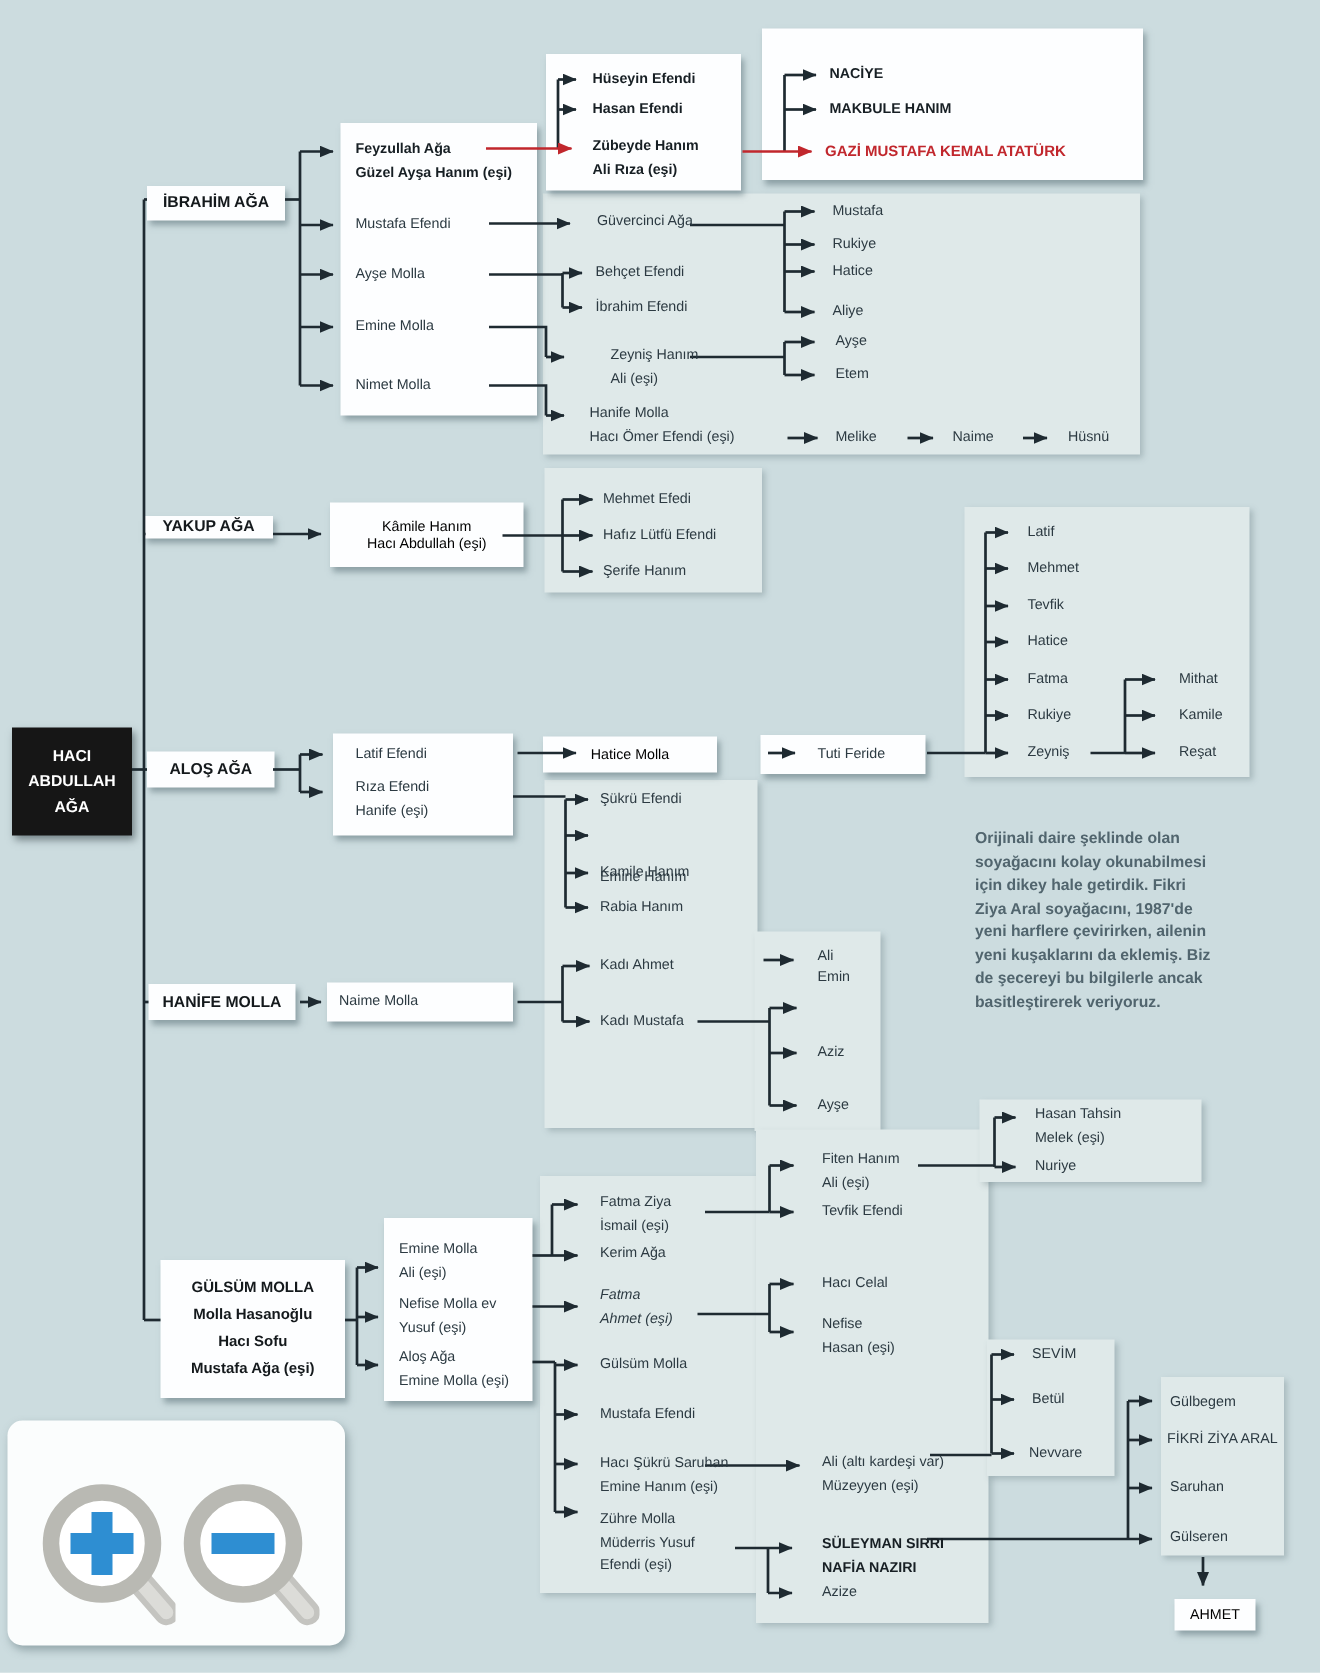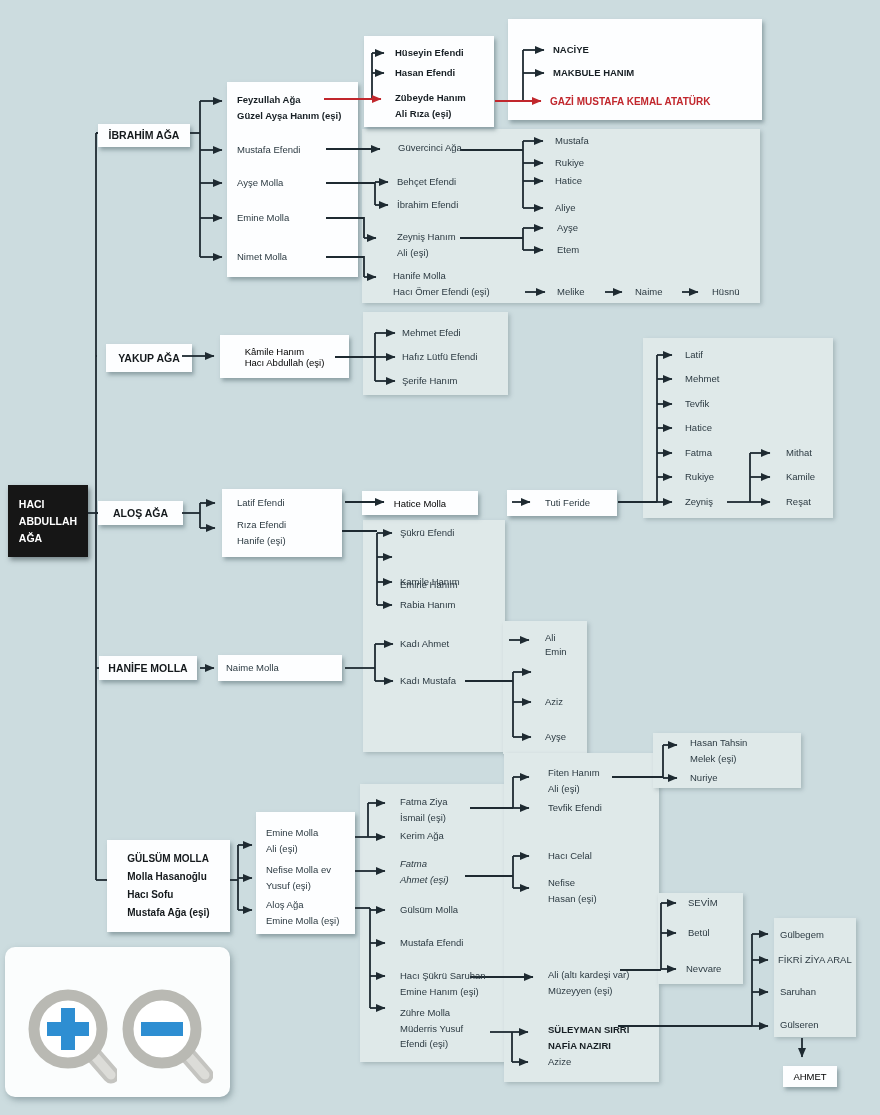--- a/index.html
+++ b/index.html
@@ -3,21 +3,21 @@
 <meta charset="utf-8">
 <style>
   html,body{margin:0;padding:0}
   #wrap{position:relative;width:880px;height:1115px;background:#ccdcdf;font-family:"Liberation Sans",sans-serif;overflow:hidden}
   .pn{position:absolute;background:#dfe9e9;box-shadow:2px 2px 4px rgba(96,118,124,.35);z-index:1}
   .wb{position:absolute;background:#fdfeff;box-shadow:2px 3px 4px rgba(90,112,118,.55);z-index:1}
   .nd{position:absolute;font-size:9.5px;line-height:15.5px;color:#2c3a42;white-space:pre-line;z-index:3}
   .b{font-weight:bold;color:#171f24}
   .it{font-style:italic}
   .red{color:#c1272d;font-weight:bold}
-  .ctr{display:flex;align-items:center;justify-content:center;white-space:pre-line}
+  .ctr{display:flex;align-items:center;justify-content:center;text-align:center;white-space:pre-line}
   .lvl{font-weight:bold;font-size:10.5px;color:#14191c;line-height:13px}
   .root{background:#161616;color:#fff;font-weight:bold;font-size:10.5px;line-height:17px;box-shadow:2px 3px 5px rgba(60,75,80,.6)}
   .note{position:absolute;font-size:10.5px;font-weight:bold;line-height:15.5px;color:#51656e;white-space:pre-line;z-index:3}
   svg.ov{position:absolute;left:0;top:0;z-index:2}
   .zbox{position:absolute;left:5px;top:947px;width:225px;height:150px;background:#fbfdfd;border-radius:10px;box-shadow:2px 3px 6px rgba(90,112,118,.5);z-index:2}
   .zbtn{position:absolute;top:12px;width:106px;height:126px;cursor:pointer;z-index:3}
   .zin{left:6px}.zout{left:102px}
 </style>
 </head>
 <body>
@@ -32,21 +32,21 @@
   <div class="pn" style="left:360px;top:784px;width:146px;height:278px"></div>
   <div class="pn" style="left:504px;top:753px;width:155px;height:329px"></div>
   <div class="pn" style="left:653px;top:733px;width:148px;height:55px"></div>
   <div class="pn" style="left:658px;top:893px;width:85px;height:91px"></div>
   <div class="pn" style="left:774px;top:918px;width:82px;height:119px"></div>
 
   <div class="wb root ctr" style="left:8px;top:485px;width:80px;height:72px">HACI
 ABDULLAH
 AĞA</div>
   <div class="wb ctr lvl" style="left:98px;top:124px;width:92px;height:23px">İBRAHİM AĞA</div>
-  <div class="wb ctr lvl" style="left:106px;top:344px;width:86px;height:28px">YAKUP AĞA</div>
+  <div class="wb ctr lvl" style="left:96px;top:344px;width:86px;height:15px">YAKUP AĞA</div>
   <div class="wb ctr lvl" style="left:98px;top:501px;width:85px;height:24px">ALOŞ AĞA</div>
   <div class="wb ctr lvl" style="left:99px;top:656px;width:98px;height:24px">HANİFE MOLLA</div>
   <div class="wb ctr lvl" style="left:107px;top:840px;width:123px;height:92px;font-size:10px;line-height:18px">GÜLSÜM MOLLA
 Molla Hasanoğlu
 Hacı Sofu
 Mustafa Ağa (eşi)</div>
 
   <div class="wb" style="left:227px;top:82px;width:131px;height:195px"></div>
   <div class="wb" style="left:364px;top:36px;width:130px;height:91px"></div>
   <div class="wb" style="left:508px;top:19px;width:254px;height:101px"></div>
@@ -215,21 +215,21 @@
   <div class="nd b" style="left:395px;top:45px">Hüseyin Efendi</div>
   <div class="nd b" style="left:395px;top:65px">Hasan Efendi</div>
   <div class="nd b" style="left:395px;top:90px">Zübeyde Hanım
 Ali Rıza (eşi)</div>
   <div class="nd b" style="left:553px;top:42px">NACİYE</div>
   <div class="nd b" style="left:553px;top:65px">MAKBULE HANIM</div>
   <div class="nd red" style="left:550px;top:94px;font-size:10px">GAZİ MUSTAFA KEMAL ATATÜRK</div>
   <div class="nd" style="left:398px;top:140px">Güvercinci Ağa</div>
   <div class="nd" style="left:397px;top:174px">Behçet Efendi</div>
   <div class="nd" style="left:397px;top:197px">İbrahim Efendi</div>
-  <div class="nd" style="left:397px;top:229px">Zeyniş Hanım
+  <div class="nd" style="left:407px;top:229px">Zeyniş Hanım
 Ali (eşi)</div>
   <div class="nd" style="left:393px;top:268px">Hanife Molla
 Hacı Ömer Efendi (eşi)</div>
   <div class="nd" style="left:555px;top:133px">Mustafa</div>
   <div class="nd" style="left:555px;top:155px">Rukiye</div>
   <div class="nd" style="left:555px;top:173px">Hatice</div>
   <div class="nd" style="left:555px;top:200px">Aliye</div>
   <div class="nd" style="left:557px;top:220px">Ayşe</div>
   <div class="nd" style="left:557px;top:242px">Etem</div>
   <div class="nd" style="left:557px;top:284px">Melike</div>
@@ -298,20 +298,28 @@
 Melek (eşi)</div>
   <div class="nd" style="left:690px;top:770px">Nuriye</div>
   <div class="nd" style="left:688px;top:895px">SEVİM</div>
   <div class="nd" style="left:688px;top:925px">Betül</div>
   <div class="nd" style="left:686px;top:961px">Nevvare</div>
   <div class="nd" style="left:780px;top:927px">Gülbegem</div>
   <div class="nd" style="left:778px;top:952px">FİKRİ ZİYA ARAL</div>
   <div class="nd" style="left:780px;top:984px">Saruhan</div>
   <div class="nd" style="left:780px;top:1017px">Gülseren</div>
 
+  <div class="note" style="left:650px;top:552px;width:215px">Orijinali daire şeklinde olan
+soyağacını kolay okunabilmesi
+için dikey hale getirdik. Fikri
+Ziya Aral soyağacını, 1987'de
+yeni harflere çevirirken, ailenin
+yeni kuşaklarını da eklemiş. Biz
+de şecereyi bu bilgilerle ancak
+basitleştirerek veriyoruz.</div>
 
   <div class="zbox">
     <div class="zbtn zin">
       <svg width="106" height="126" viewBox="0 0 106 126">
         <line x1="80" y1="93" x2="100" y2="116" stroke="#c4c4c0" stroke-width="17" stroke-linecap="round"></line>
         <line x1="80" y1="93" x2="100" y2="116" stroke="#dcdcd8" stroke-width="9" stroke-linecap="round"></line>
         <circle cx="57" cy="70" r="34" fill="#ffffff" stroke="#b9b9b3" stroke-width="11"></circle>
         <rect x="36" y="63" width="42" height="14" fill="#2e8ed2"></rect>
         <rect x="50" y="49" width="14" height="42" fill="#2e8ed2"></rect>
       </svg>

